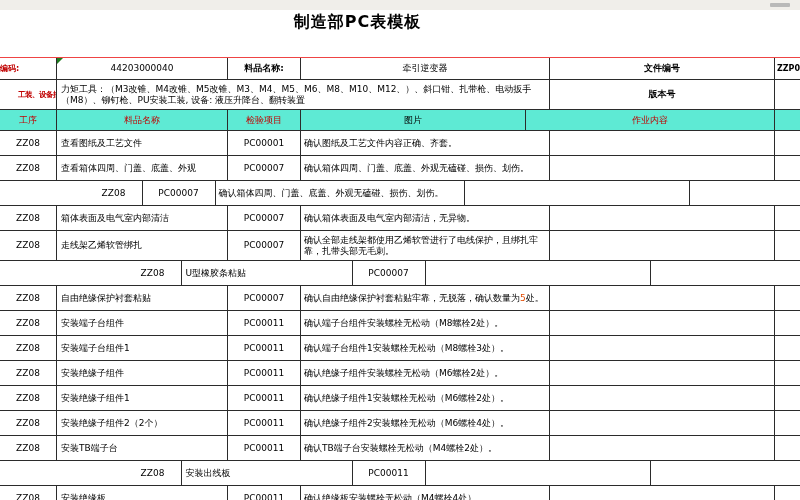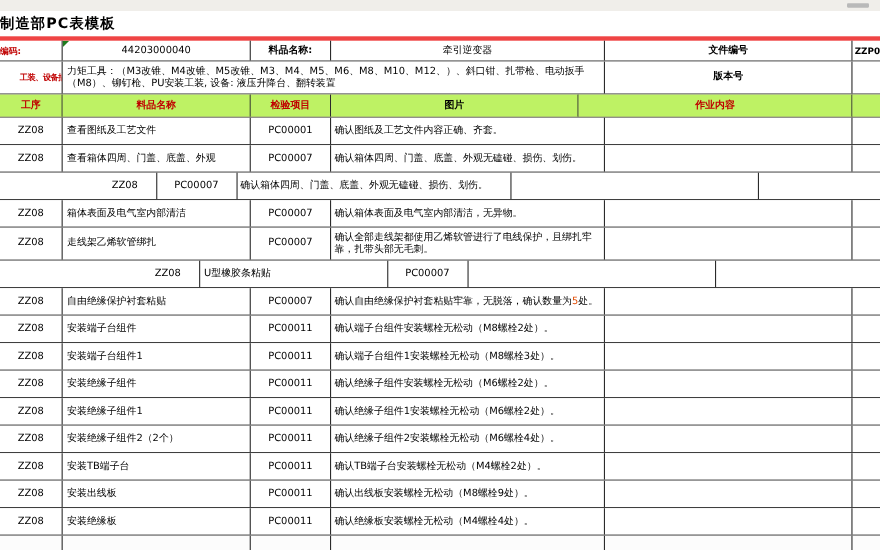--- a/index.html
+++ b/index.html
@@ -6,46 +6,46 @@
   body{
     width:800px;height:500px;overflow:hidden;position:relative;
     background:#ffffff;
     font-family:"DejaVu Sans",sans-serif;
     color:#000;
   }
   .topstrip{position:absolute;top:0;left:0;width:800px;height:10px;background:#f0eeea;}
   .win-artifact{position:absolute;top:3px;left:770px;width:20px;height:4px;background:#b9b9b9;border-radius:1px;}
   .title{
     position:absolute;top:12px;left:0;width:715px;height:20px;
-    text-align:left;font-size:13px;font-weight:bold;letter-spacing:1px;
+    text-align:center;font-size:16px;font-weight:bold;letter-spacing:1px;
   }
   .sheet{position:absolute;top:33px;left:0;width:800px;}
   .row{display:flex;border-bottom:1px solid #2b2b2b;box-sizing:border-box;background:#fff;}
-  .row.first{border-top:4px solid #ef4444;}
+  .row.first{border-top:1px solid #ef4444;margin-top:24px;}
   .cell{
     box-sizing:border-box;border-right:1px solid #2b2b2b;
     overflow:hidden;display:flex;align-items:center;
     font-size:9px;line-height:11px;
   }
   .cell.last{border-right:none;}
   .c0{width:57px;}
   .c1{width:171px;}
   .c2{width:73px;}
   .c3{width:249px;}
   .c4{width:225px;}
   .c5{width:25px;font-weight:bold;}
   .center{justify-content:center;text-align:center;}
   .left{justify-content:flex-start;text-align:left;padding-left:4px;padding-right:2px;}
   .lab{font-weight:bold;}
   .red{color:#c00000;}
   .orange{color:#e04a00;}
   .hdrrow1{height:23px;}
   .hdrrow2{height:30px;}
   .colhead{height:21px;background:#d9d2b8;}
-  .colhead .cell{background:#bef264;font-weight:bold;}
+  .colhead .cell{background:#5eead4;font-weight:normal;}
   .datarow{height:25px;justify-content:center;}
   .datarow.tall{height:30px;}
   .partial{height:13px;background:#fcfcfc;border-bottom:none;}
   .codelbl{margin-left:-4px;white-space:nowrap;font-size:8px;}
   .toollbl{margin-left:14px;white-space:nowrap;font-size:7.5px;letter-spacing:-0.5px;}
   .desc{font-size:9px;line-height:11px;align-items:center;}
   .tri{
     position:absolute;width:0;height:0;
     border-top:6px solid #1e7b1e;border-right:6px solid transparent;
     top:0;left:0;
@@ -315,23 +315,20 @@
       <div class="row datarow">
         <div class="cell c0 center">
           <span>ZZ08</span>
         </div>
         <div class="cell c1 left stepcell">
           <span>安装出线板</span>
         </div>
         <div class="cell c2 center">
           <span>PC00011</span>
         </div>
-        <div class="cell c3 left contentcell">
-          <span>确认出线板安装螺栓无松动（M8螺栓9处）。</span>
-        </div>
         <div class="cell c4"></div>
         <div class="cell c5 last"></div>
       </div>
       <div class="row datarow">
         <div class="cell c0 center">
           <span>ZZ08</span>
         </div>
         <div class="cell c1 left stepcell">
           <span>安装绝缘板</span>
         </div>

